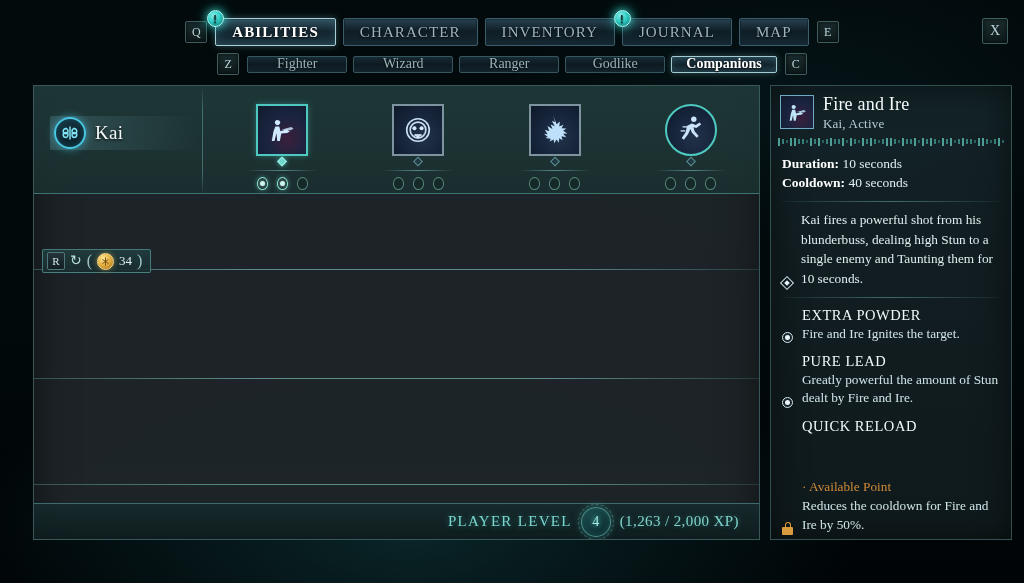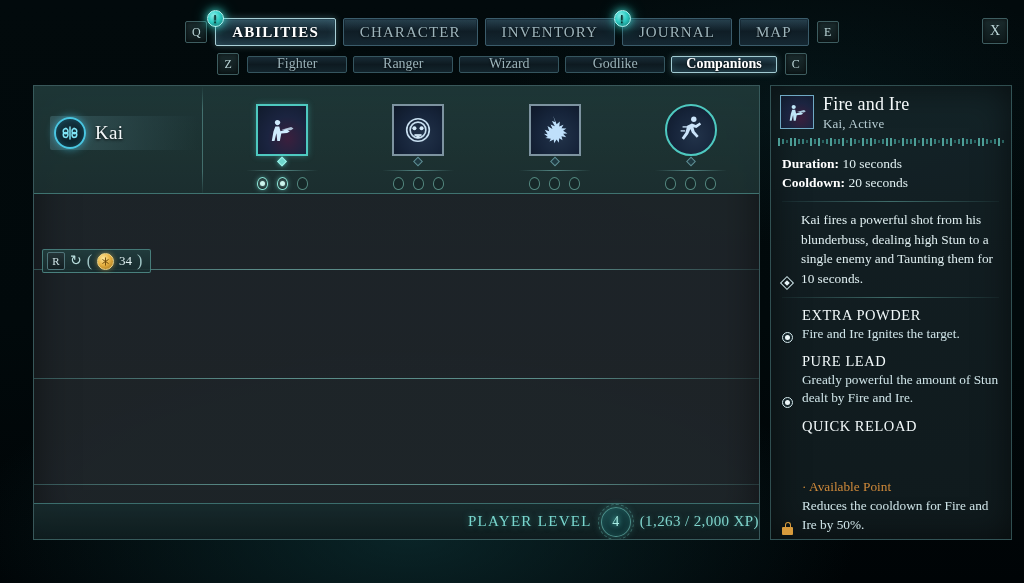--- a/index.html
+++ b/index.html
@@ -315,21 +315,21 @@
   }
 
   
   .panel-footer {
     position: absolute;
     left: 0; right: 0; bottom: 0;
     height: 36px;
     background: linear-gradient(180deg, rgba(22,42,44,0.92), rgba(14,28,30,0.95));
     border-top: 1px solid rgba(104,190,185,0.5);
     display: flex; align-items: center; justify-content: flex-end;
-    padding-right: 0;
+    padding-right: 20px;
     gap: 9px;
   }
   .level-label {
     font-size: 15px;
     letter-spacing: 1.3px;
     color: #79d7cf;
     text-shadow: 0 0 6px rgba(70,200,190,0.5);
   }
   .level-medal {
     position: relative;
@@ -487,24 +487,24 @@
 
 <div class="keycap close-key">X</div>
 
 <div class="subnav">
   <div class="keycap">Z</div>
   <div class="subtabs-row" id="sub-tabs">
       <div class="subtab">
         <span>Fighter</span>
       </div>
       <div class="subtab">
+        <span>Wizard</span>
+      </div>
+      <div class="subtab">
         <span>Ranger</span>
-      </div>
-      <div class="subtab">
-        <span>Wizard</span>
       </div>
       <div class="subtab">
         <span>Godlike</span>
       </div>
       <div class="subtab active">
         <span>Companions</span>
       </div>
     </div>
   <div class="keycap">C</div>
 </div>
@@ -721,21 +721,21 @@
       <div class="orn-dot"></div>
       <div class="orn-dot short"></div>
       <div class="orn-dot"></div>
       <div class="orn-dot tall"></div>
       <div class="orn-dot short"></div>
     </div>
 
   <div class="detail-body">
     <div id="stat-lines">
         <div class="stat-line"><b>Duration:</b> <span>10 seconds</span></div>
-        <div class="stat-line"><b>Cooldown:</b> <span>20 seconds</span></div>
+        <div class="stat-line"><b>Cooldown:</b> <span>40 seconds</span></div>
       </div>
 
     <div class="sec-divider"></div>
 
     <div class="entry">
       <div class="entry-bullet">
         <div class="bullet-diamond"></div>
       </div>
       <div class="entry-text">
         <div class="desc-text">Kai fires a powerful shot from his blunderbuss, dealing high Stun to a single enemy and Taunting them for 10 seconds.</div>

